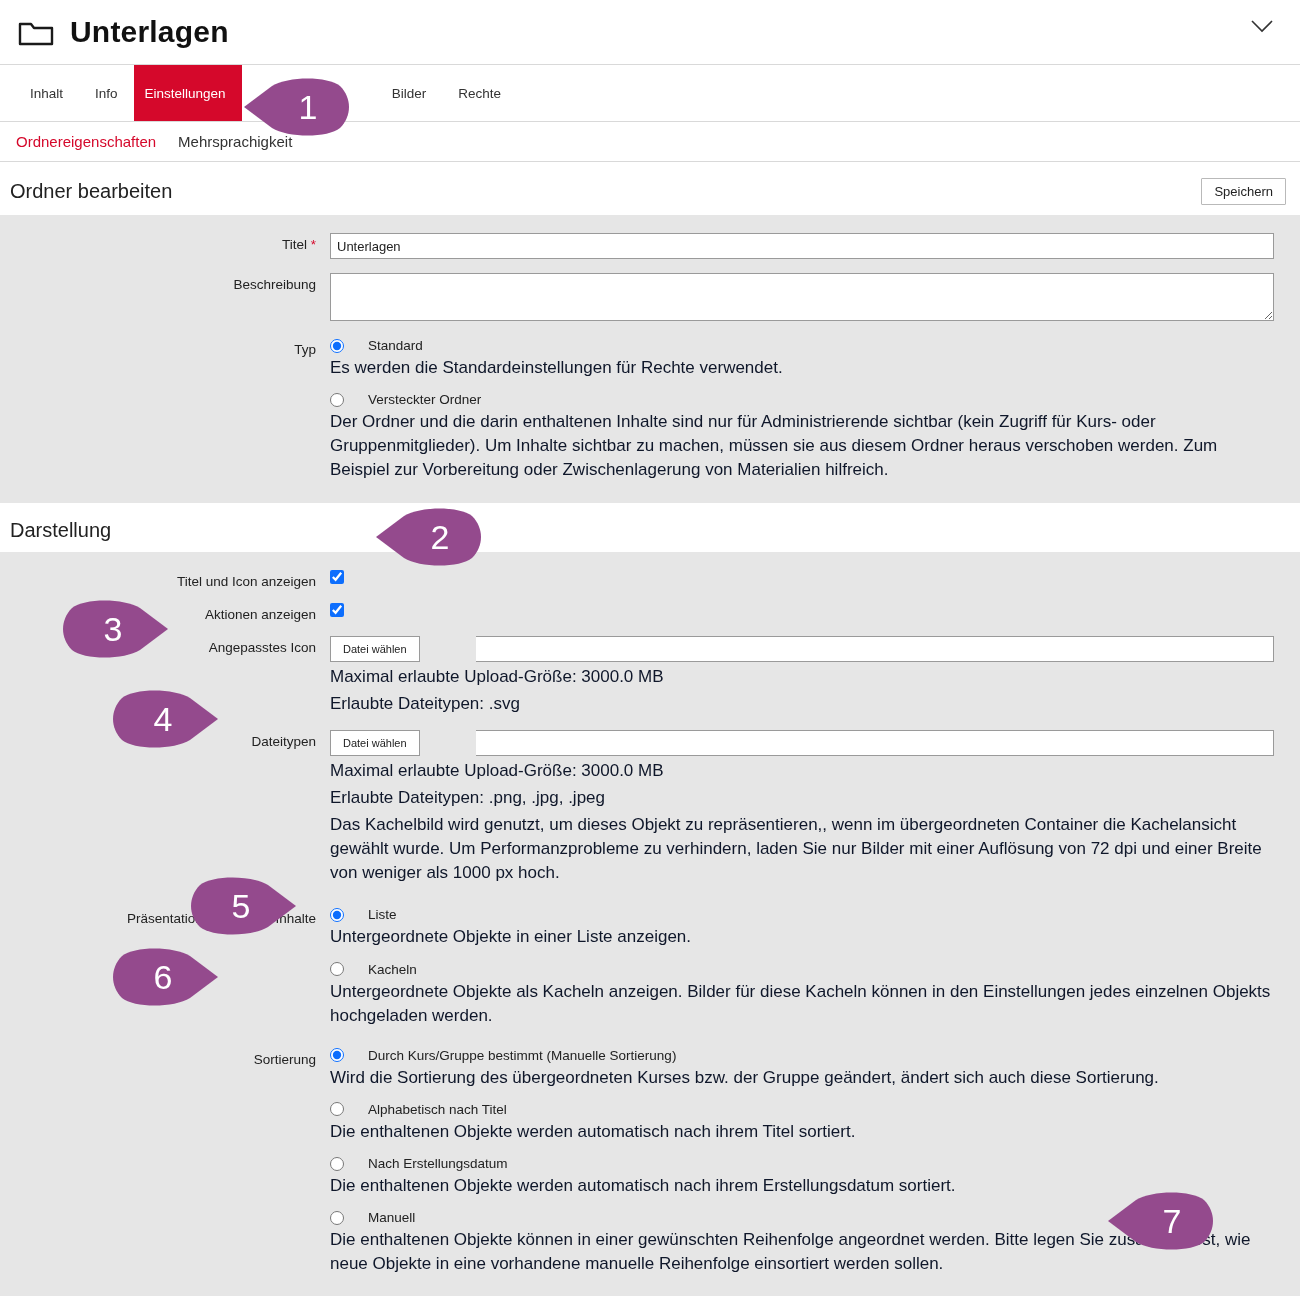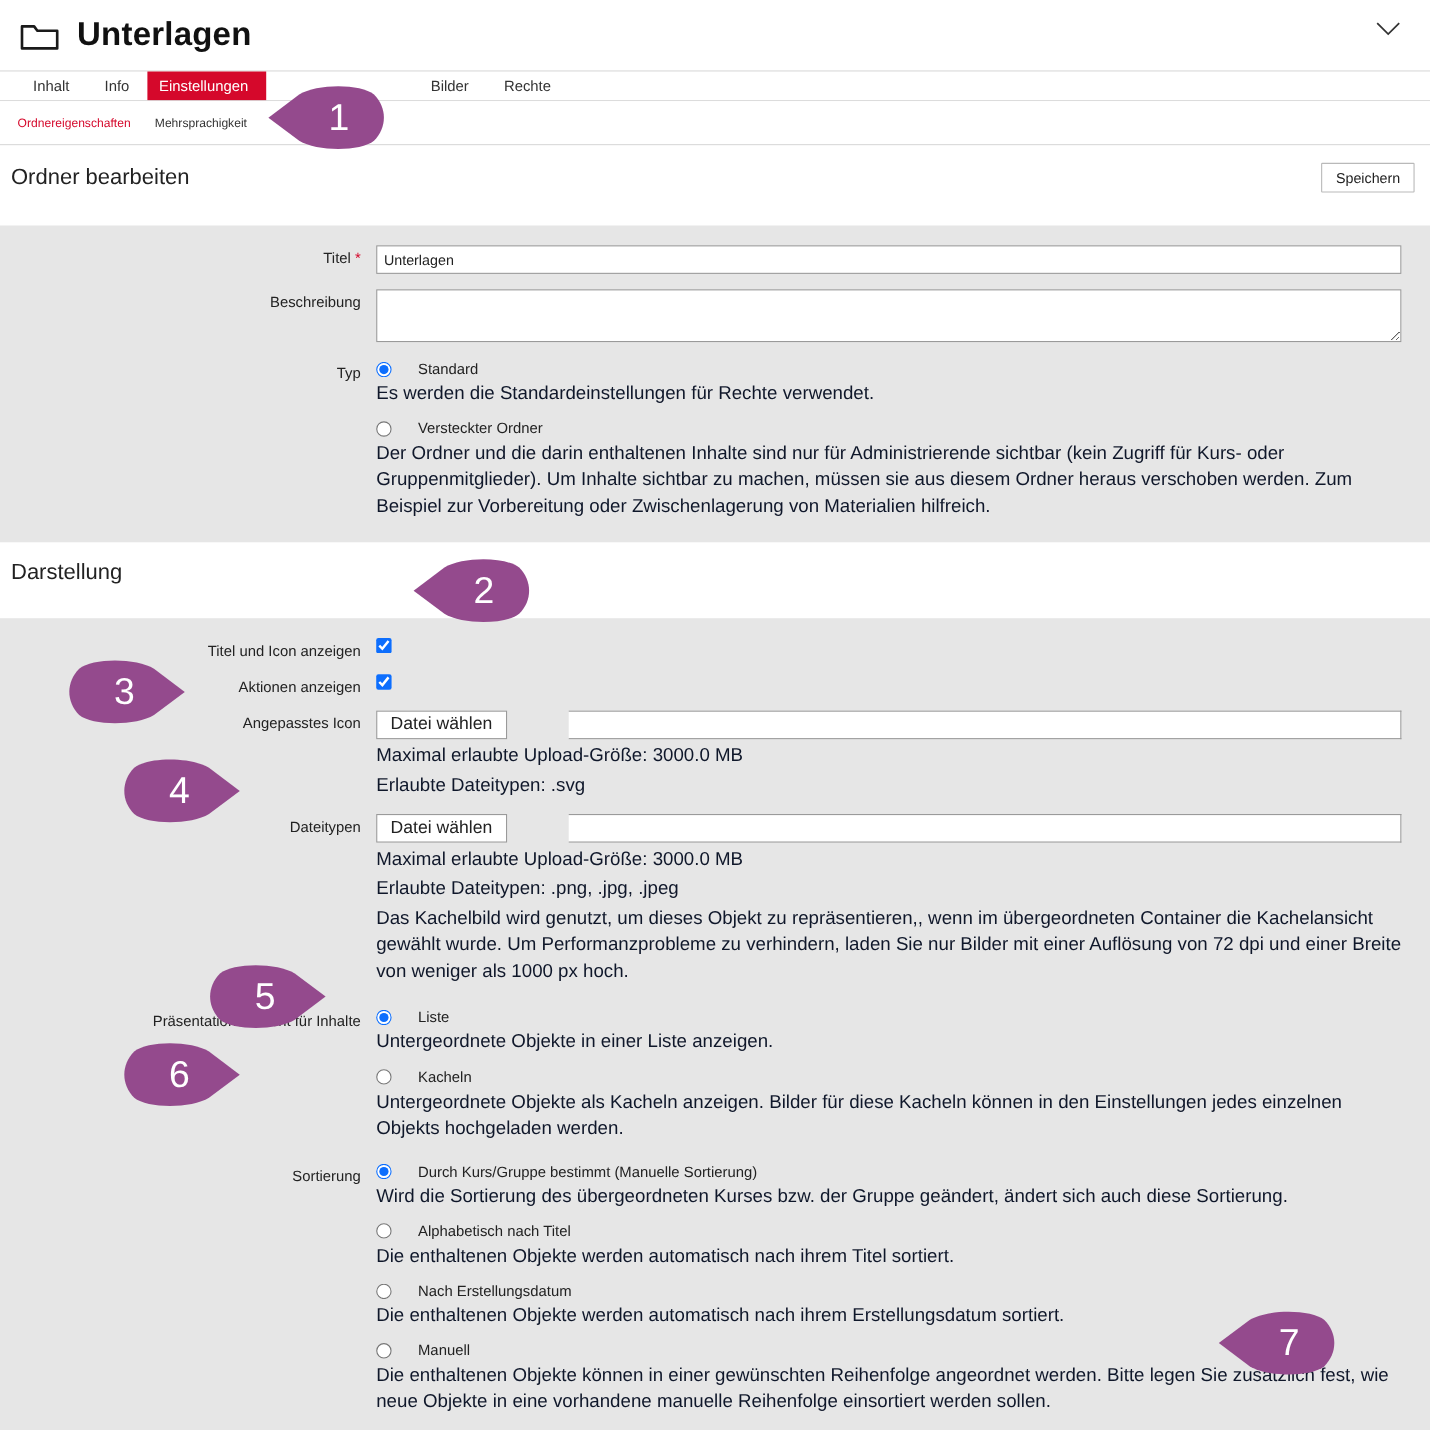--- a/index.html
+++ b/index.html
@@ -43,21 +43,21 @@
     right: 26px;
     top: 18px;
     width: 24px;
     height: 16px;
   }
 
   
   .tabbar {
     border-top: 1px solid #d9d9d9;
     border-bottom: 1px solid #d9d9d9;
-    height: 28px;
+    height: 58px;
     display: flex;
     align-items: stretch;
     padding-left: 14px;
     box-sizing: border-box;
     background: #fff;
   }
   .tab {
     display: flex;
     align-items: center;
     padding: 0 16px;
@@ -74,21 +74,21 @@
   .subtabbar {
     height: 40px;
     display: flex;
     align-items: center;
     padding-left: 16px;
     border-bottom: 1px solid #d9d9d9;
     box-sizing: border-box;
     background: #fff;
   }
   .subtab {
-    font-size: 11px;
+    font-size: 15px;
     color: #333;
     margin-right: 22px;
     cursor: pointer;
     white-space: nowrap;
   }
   .subtab.active {
     color: #d5082b;
   }
 
   
@@ -108,22 +108,21 @@
     background: #fff;
     padding: 5px 12px;
     font-size: 13px;
     font-family: "Liberation Sans", sans-serif;
     color: #222;
     cursor: pointer;
     border-radius: 1px;
   }
   .panel {
     background: #e6e6e6;
-    padding: 18px 26px 20px 12px;
-    margin-top: 20px;
+    padding: 18px 26px 20px 0;
   }
 
   .row {
     display: flex;
     margin-bottom: 14px;
   }
   .row:last-child { margin-bottom: 0; }
   .label {
     width: 330px;
     flex: none;
@@ -178,21 +177,21 @@
 
   input[type="radio"], input[type="checkbox"] {
     width: 14px;
     height: 14px;
     margin: 0;
     accent-color: #0d6efd;
   }
   .file-btn {
     border: 1px solid #9a9a9a;
     background: #fff;
-    font-size: 16px;
+    font-size: 11px;
     padding: 3px 12px;
     font-family: "Liberation Sans", sans-serif;
     color: #222;
     cursor: pointer;
   }
   .file-path {
     flex: 1;
     border: 1px solid #9a9a9a;
     border-left: none;
     background: #fff;

